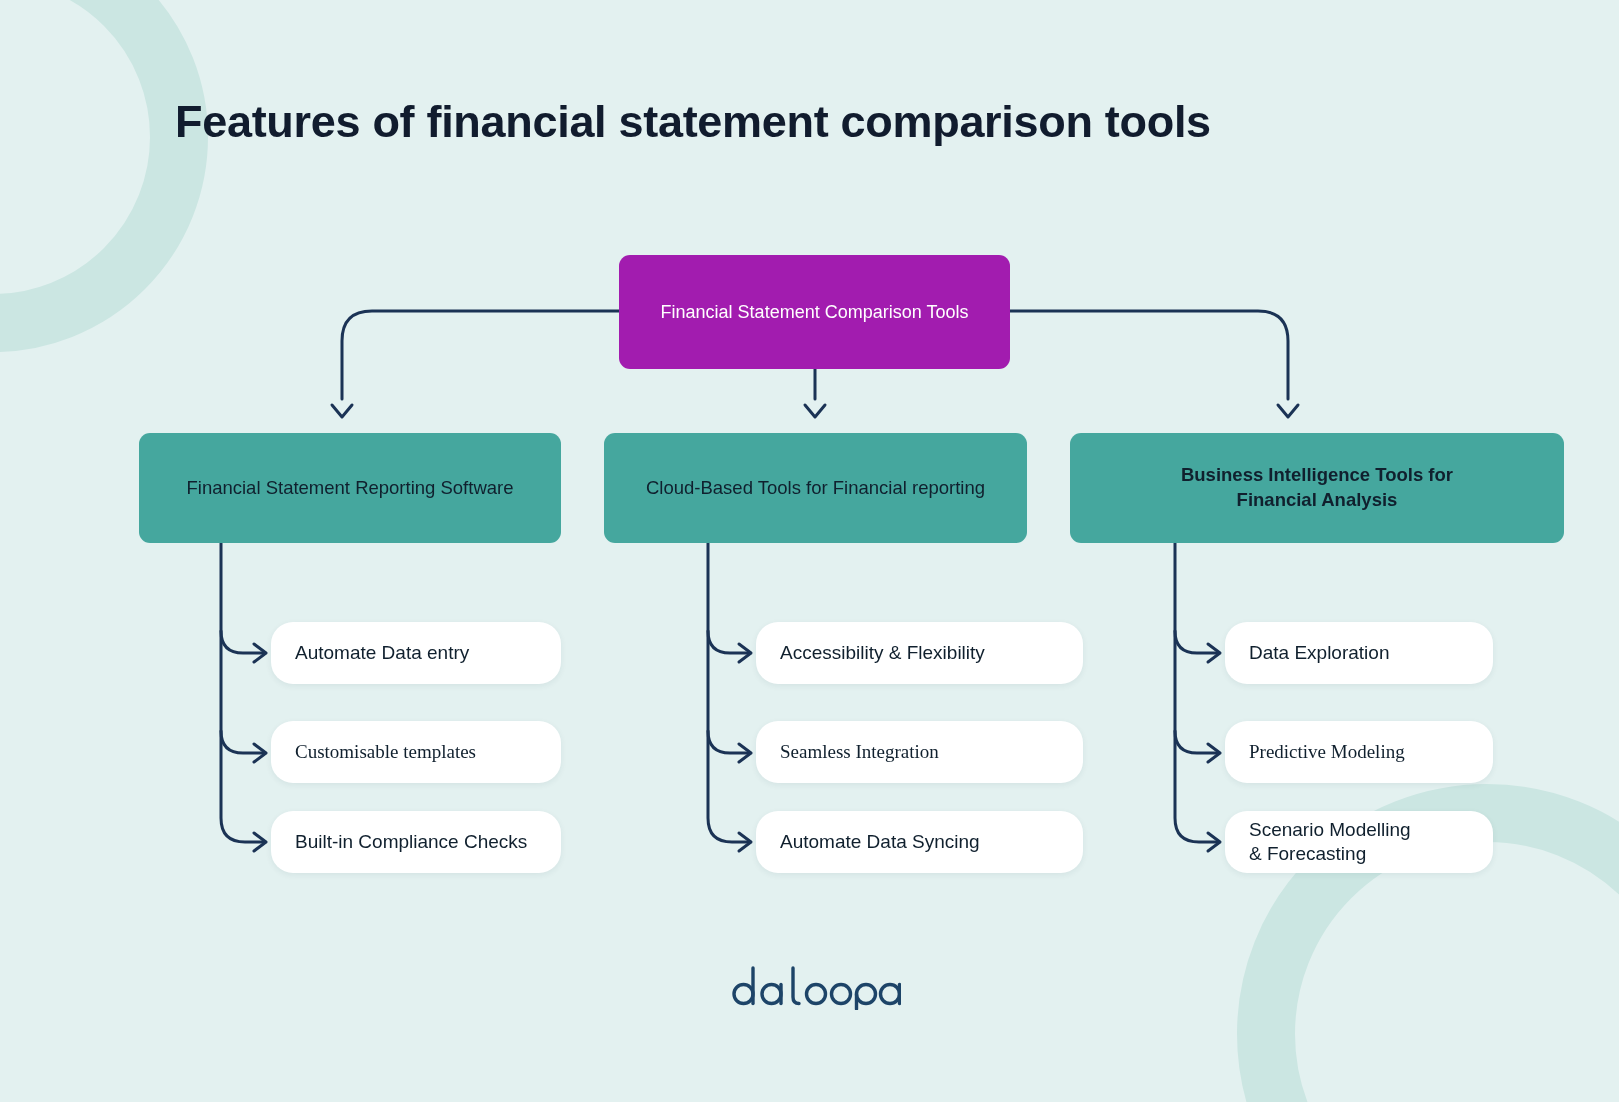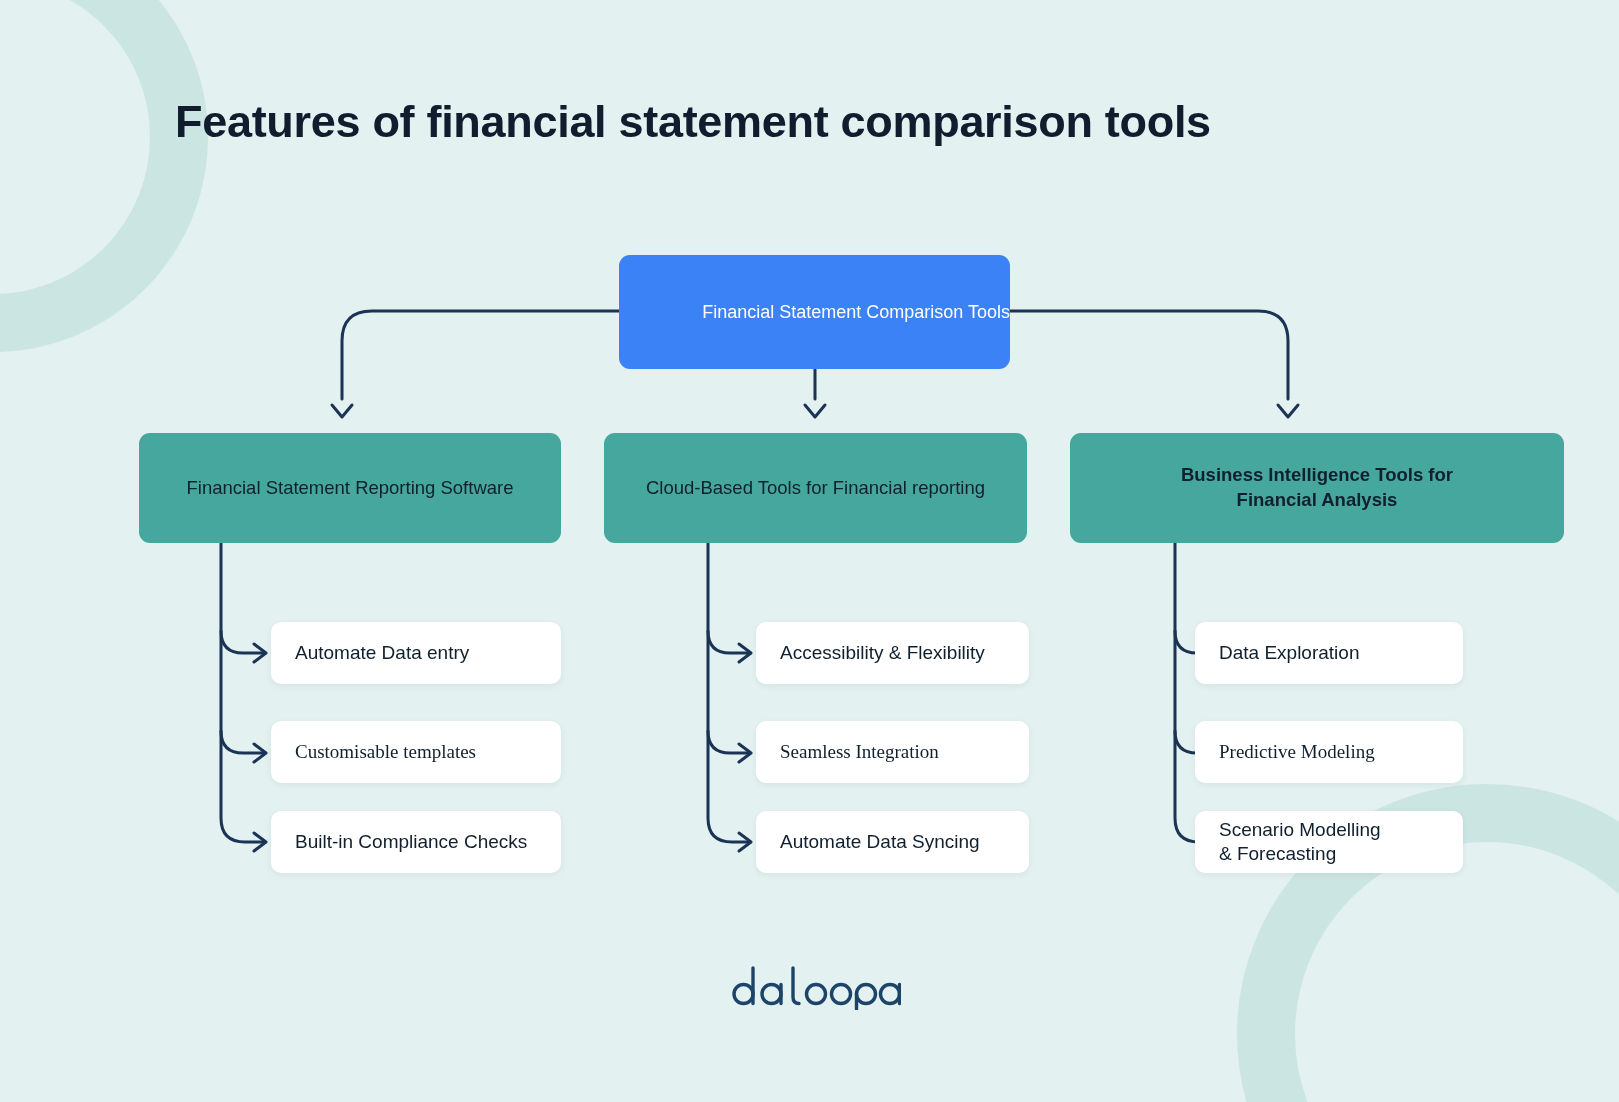--- a/index.html
+++ b/index.html
@@ -75,23 +75,23 @@
     display: flex;
     align-items: center;
     text-align: left;
   }
 
   .root-node {
     left: 587px;
     top: 255px;
     width: 391px;
     height: 114px;
-    background: #3b82f6;
+    background: #a21caf;
     border-radius: 11px;
-    justify-content: flex-end;
+    justify-content: center;
     text-align: center;
   }
   .root-node .node-label {
     color: #ffffff;
     font-size: 18px;
     line-height: 1.35;
   }
 
   .cat-node {
     top: 433px;
@@ -106,34 +106,34 @@
     font-size: 18.5px;
     line-height: 1.35;
   }
   .cat-node-0 { left: 107px;  width: 422px; }
   .cat-node-1 { left: 572px;  width: 423px; }
   .cat-node-2 { left: 1038px; width: 494px; font-weight: bold; }
 
   .leaf-node {
     height: 62px;
     background: #ffffff;
-    border-radius: 10px;
+    border-radius: 22px;
     padding-left: 24px;
     padding-right: 8px;
     box-shadow: 0 2px 6px rgba(20, 50, 70, 0.07);
   }
   .leaf-node .node-label {
     color: #10202e;
     font-size: 19px;
     line-height: 1.28;
   }
 
   .col0 .leaf-node { left: 239px;  width: 290px; }
-  .col1 .leaf-node { left: 724px;  width: 273px; }
-  .col2 .leaf-node { left: 1163px; width: 268px; }
+  .col1 .leaf-node { left: 724px;  width: 327px; }
+  .col2 .leaf-node { left: 1193px; width: 268px; }
 
   .row0 { top: 622px; }
   .row1 { top: 721px; font-family: Liberation Serif, serif; }
   .row2 { top: 811px; }
 
   
   .brand-logo {
     position: absolute;
     left: 699px;
     top: 962px;

